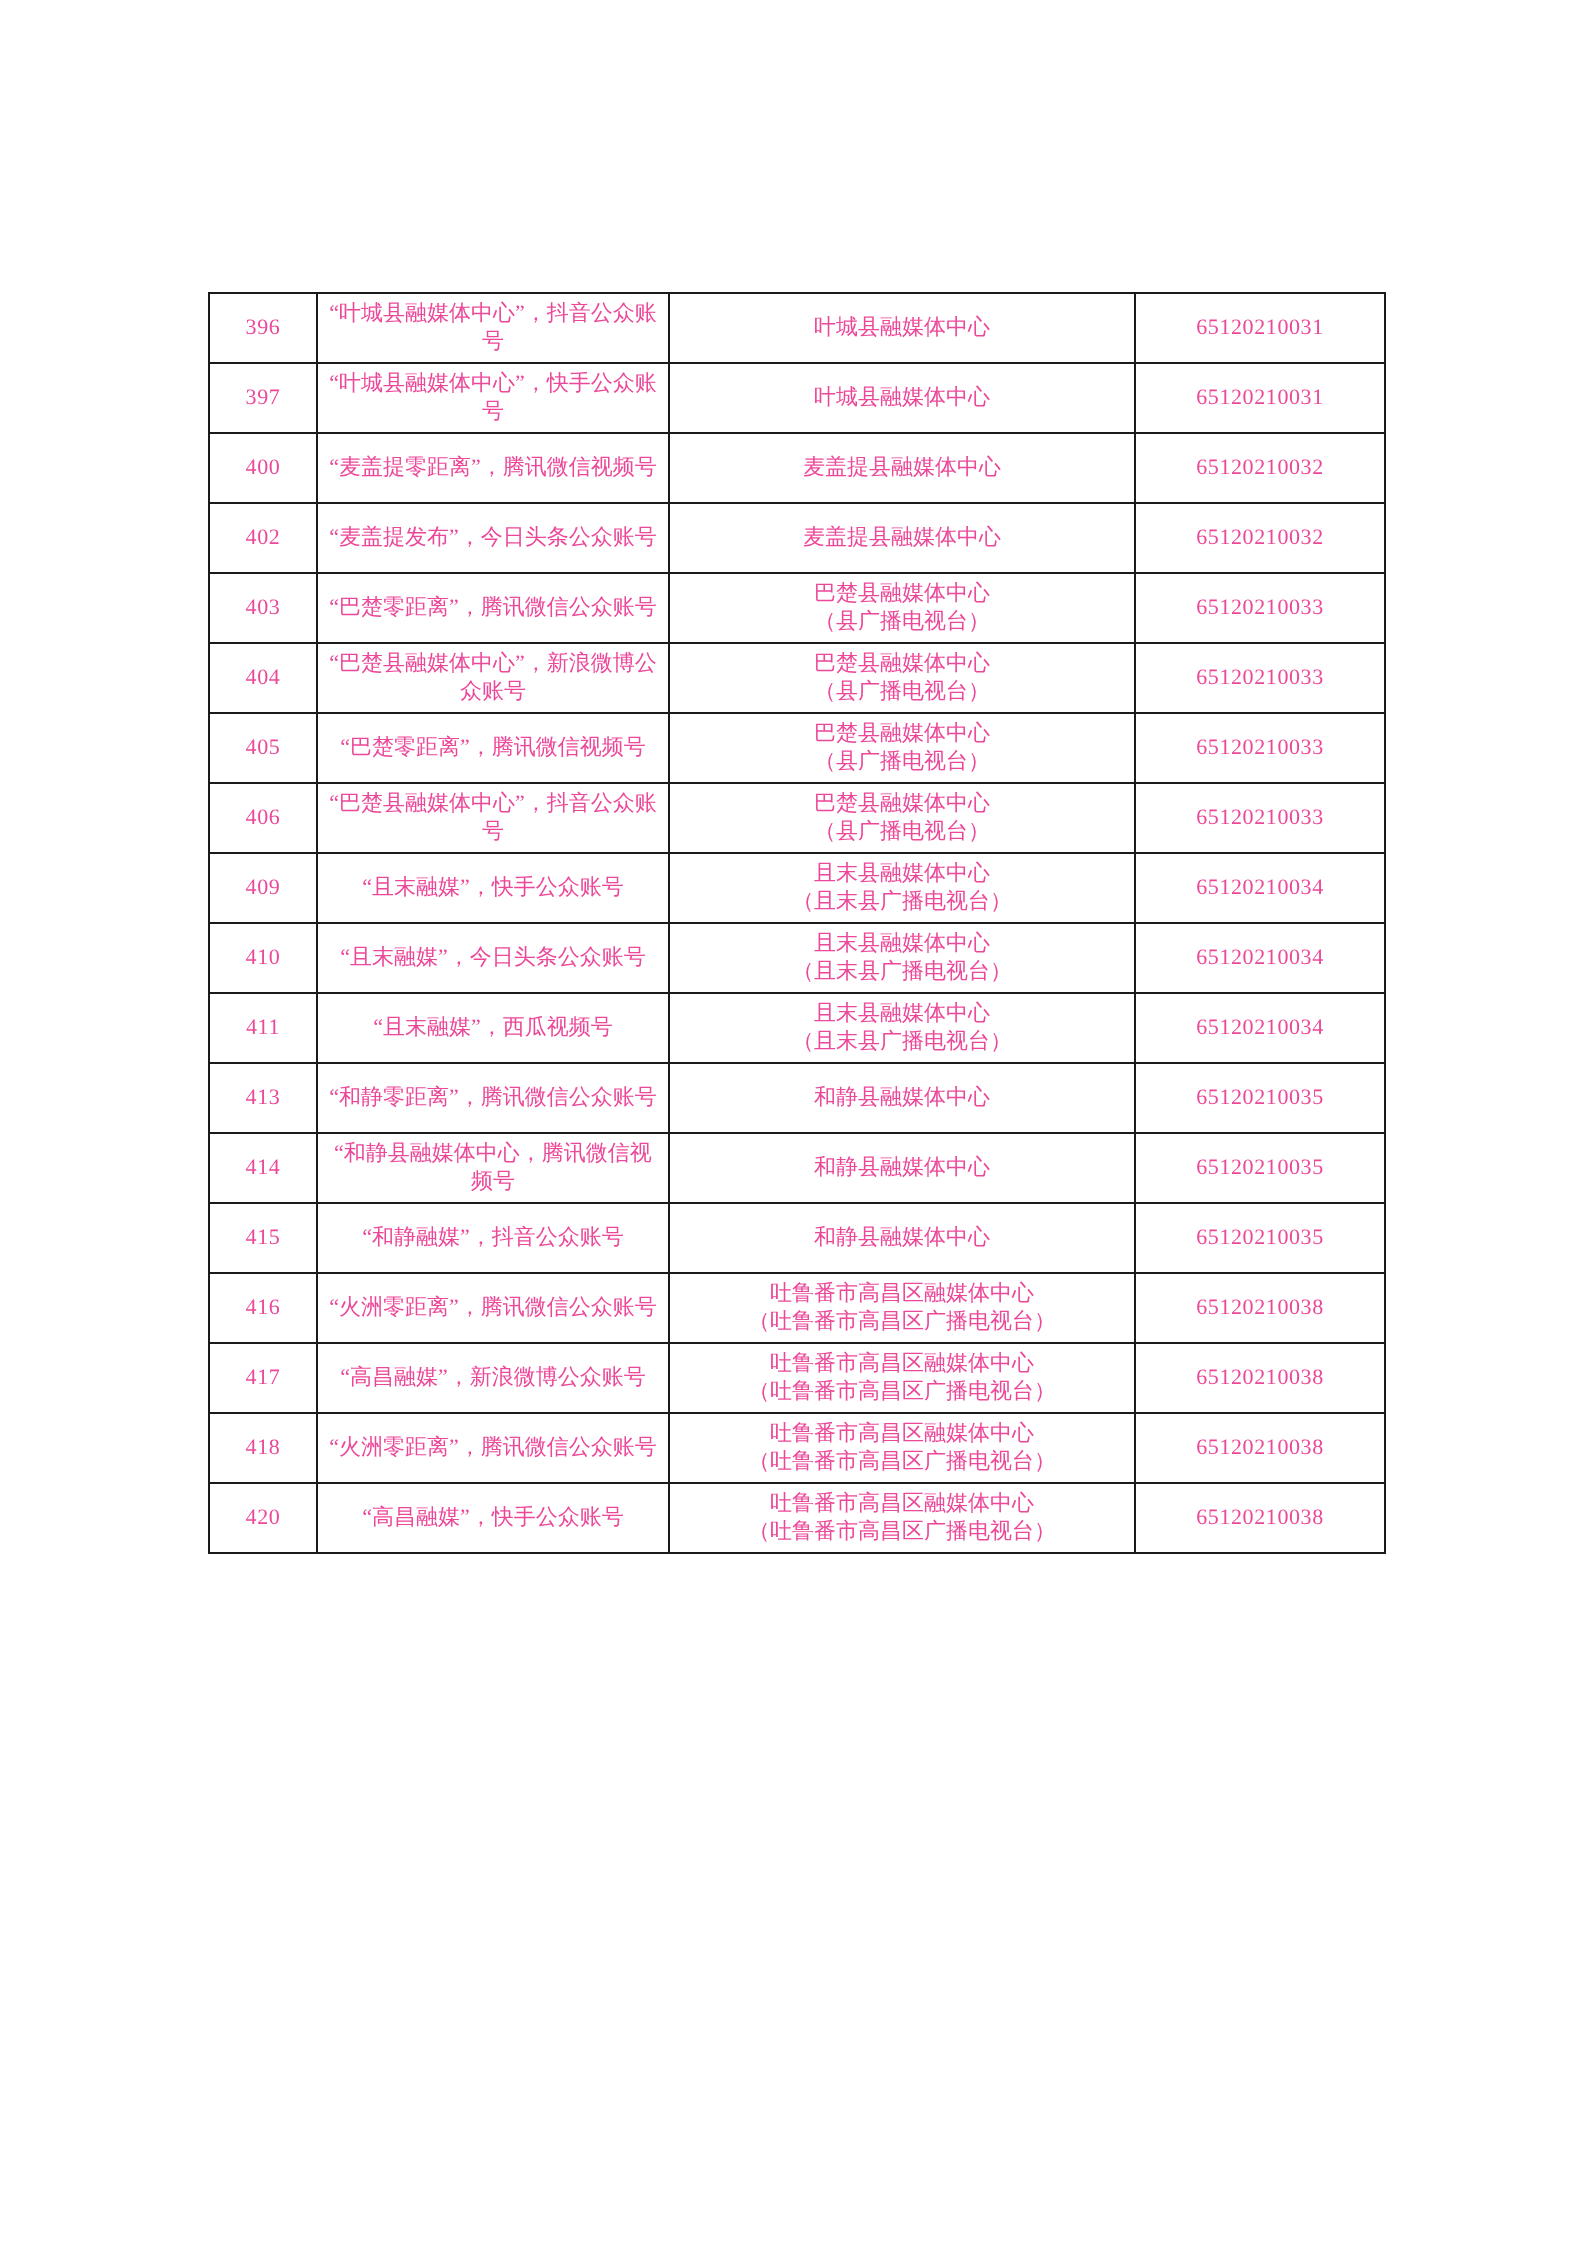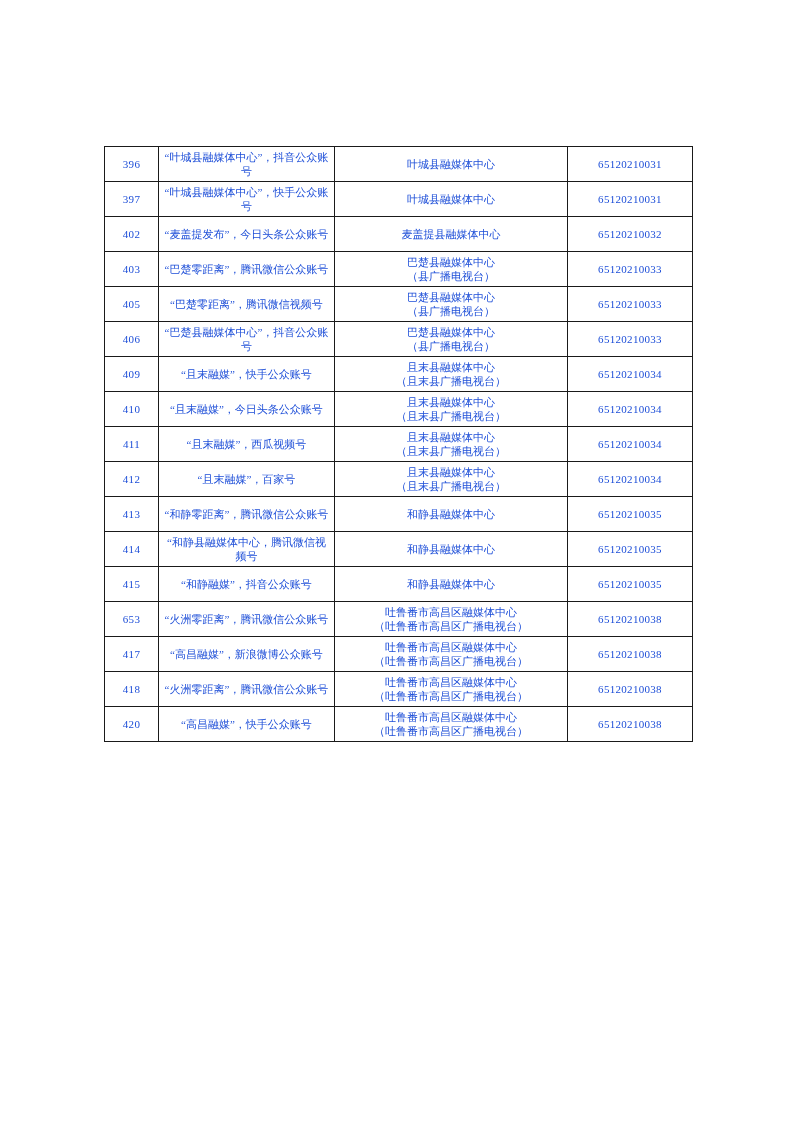--- a/index.html
+++ b/index.html
@@ -6,21 +6,21 @@
     margin: 0;
     padding: 0;
     background: #ffffff;
   }
   .page {
     position: relative;
     width: 793px;
     height: 788px;
     background: #ffffff;
     font-family: "Liberation Serif", "DejaVu Serif", serif;
-    color: #1d4ed8;
+    color: #ec4899;
     overflow: hidden;
   }
   table.reg-table {
     position: absolute;
     left: 104px;
     top: 146px;
     width: 588px;
     border-collapse: collapse;
     table-layout: fixed;
   }
@@ -72,20 +72,29 @@
     <td class="c-account"><span>“叶城县融媒体中心”，快手公众账号</span></td>
     <td class="c-org">
       <span class="org-line">叶城县融媒体中心</span>
 
     </td>
     <td class="c-license"><span>65120210031</span></td>
   </tr>
 
 
 
+  <tr>
+    <td class="c-no"><span>400</span></td>
+    <td class="c-account"><span>“麦盖提零距离”，腾讯微信视频号</span></td>
+    <td class="c-org">
+      <span class="org-line">麦盖提县融媒体中心</span>
+
+    </td>
+    <td class="c-license"><span>65120210032</span></td>
+  </tr>
 
 
   <tr>
     <td class="c-no"><span>402</span></td>
     <td class="c-account"><span>“麦盖提发布”，今日头条公众账号</span></td>
     <td class="c-org">
       <span class="org-line">麦盖提县融媒体中心</span>
 
     </td>
     <td class="c-license"><span>65120210032</span></td>
@@ -94,20 +103,29 @@
   <tr>
     <td class="c-no"><span>403</span></td>
     <td class="c-account"><span>“巴楚零距离”，腾讯微信公众账号</span></td>
     <td class="c-org">
       <span class="org-line">巴楚县融媒体中心</span>
       <span class="org-line">（县广播电视台）</span>
     </td>
     <td class="c-license"><span>65120210033</span></td>
   </tr>
 
+  <tr>
+    <td class="c-no"><span>404</span></td>
+    <td class="c-account"><span>“巴楚县融媒体中心”，新浪微博公众账号</span></td>
+    <td class="c-org">
+      <span class="org-line">巴楚县融媒体中心</span>
+      <span class="org-line">（县广播电视台）</span>
+    </td>
+    <td class="c-license"><span>65120210033</span></td>
+  </tr>
 
   <tr>
     <td class="c-no"><span>405</span></td>
     <td class="c-account"><span>“巴楚零距离”，腾讯微信视频号</span></td>
     <td class="c-org">
       <span class="org-line">巴楚县融媒体中心</span>
       <span class="org-line">（县广播电视台）</span>
     </td>
     <td class="c-license"><span>65120210033</span></td>
   </tr>
@@ -147,29 +165,20 @@
   <tr>
     <td class="c-no"><span>411</span></td>
     <td class="c-account"><span>“且末融媒”，西瓜视频号</span></td>
     <td class="c-org">
       <span class="org-line">且末县融媒体中心</span>
       <span class="org-line">（且末县广播电视台）</span>
     </td>
     <td class="c-license"><span>65120210034</span></td>
   </tr>
 
-  <tr>
-    <td class="c-no"><span>412</span></td>
-    <td class="c-account"><span>“且末融媒”，百家号</span></td>
-    <td class="c-org">
-      <span class="org-line">且末县融媒体中心</span>
-      <span class="org-line">（且末县广播电视台）</span>
-    </td>
-    <td class="c-license"><span>65120210034</span></td>
-  </tr>
 
   <tr>
     <td class="c-no"><span>413</span></td>
     <td class="c-account"><span>“和静零距离”，腾讯微信公众账号</span></td>
     <td class="c-org">
       <span class="org-line">和静县融媒体中心</span>
 
     </td>
     <td class="c-license"><span>65120210035</span></td>
   </tr>
@@ -188,21 +197,21 @@
     <td class="c-no"><span>415</span></td>
     <td class="c-account"><span>“和静融媒”，抖音公众账号</span></td>
     <td class="c-org">
       <span class="org-line">和静县融媒体中心</span>
 
     </td>
     <td class="c-license"><span>65120210035</span></td>
   </tr>
 
   <tr>
-    <td class="c-no"><span>653</span></td>
+    <td class="c-no"><span>416</span></td>
     <td class="c-account"><span>“火洲零距离”，腾讯微信公众账号</span></td>
     <td class="c-org">
       <span class="org-line">吐鲁番市高昌区融媒体中心</span>
       <span class="org-line">（吐鲁番市高昌区广播电视台）</span>
     </td>
     <td class="c-license"><span>65120210038</span></td>
   </tr>
 
   <tr>
     <td class="c-no"><span>417</span></td>

